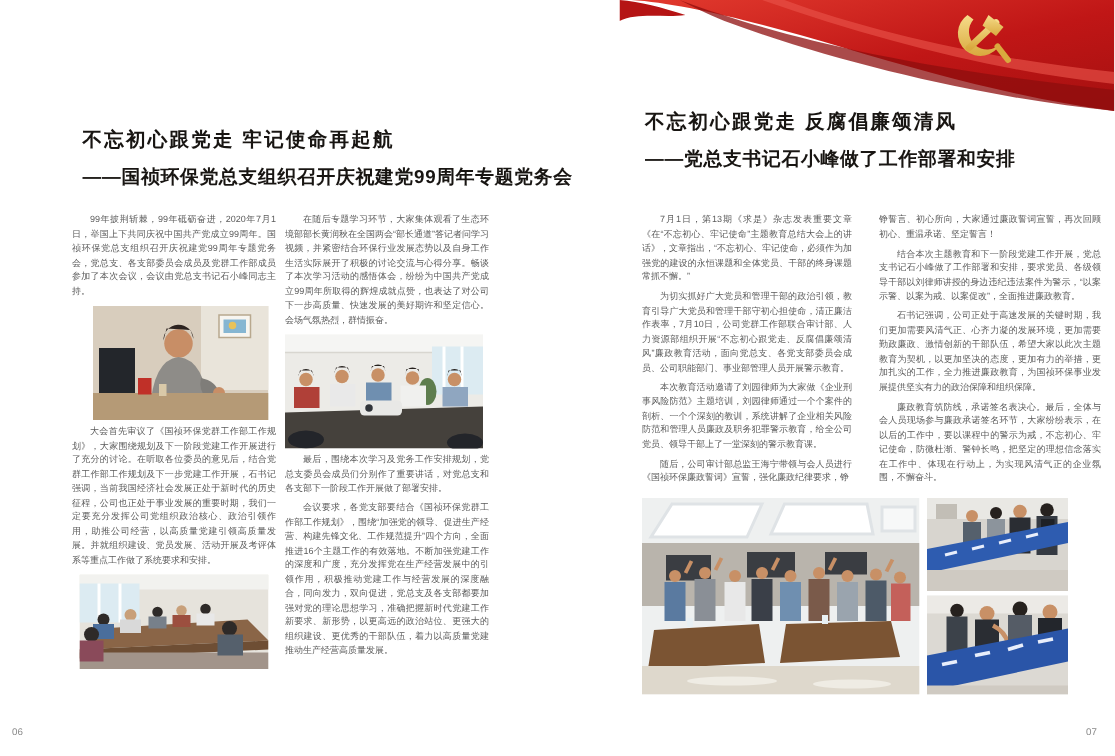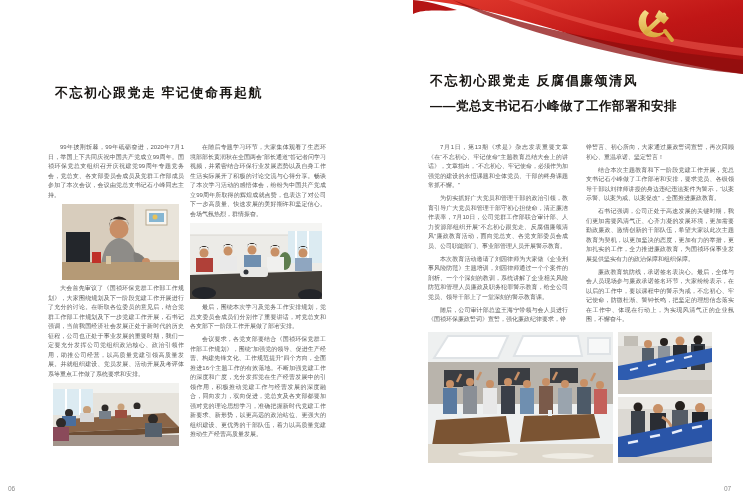--- a/index.html
+++ b/index.html
@@ -43,20 +43,21 @@
       <path d="M232,10 a15,15 0 1 0 22,19 a12,12 0 1 1 -18,-16 Z" fill="url(#gGold)"></path>
       <path d="M252,31 l7,9" stroke="#d9a93e" stroke-width="4" stroke-linecap="round"></path>
       <path d="M233,32 l18,-17" stroke="url(#gGold)" stroke-width="4.5" stroke-linecap="round"></path>
       <path d="M246,10 l10,8 -5,6 -9,-7 Z" fill="url(#gGold)"></path>
     </g>
   </svg>
 </div>
 
 <div class="page-header" style="left:55px;top:84px;">
   <div class="page-title">不忘初心跟党走  牢记使命再起航</div>
+  <div class="page-sub">——国祯环保党总支组织召开庆祝建党99周年专题党务会</div>
 </div>
 
 <div class="col" style="left:48px;top:143px;width:136px;">
   <p>99年披荆斩棘，99年砥砺奋进，2020年7月1日，举国上下共同庆祝中国共产党成立99周年。国祯环保党总支组织召开庆祝建党99周年专题党务会，党总支、各支部委员会成员及党群工作部成员参加了本次会议，会议由党总支书记石小峰同志主持。</p>
   <svg class="photo inline-photo" style="margin-left:14px;" width="117" height="76" viewBox="0 0 117 76">
     <rect width="117" height="76" fill="#d8cdbd"></rect>
     <rect x="72" y="0" width="45" height="56" fill="#e9e4da"></rect>
     <rect x="84" y="6" width="21" height="15" fill="#f7f5f0" stroke="#b8a88e" stroke-width="1"></rect>
     <rect x="87" y="9" width="15" height="9" fill="#86b6d2"></rect>
     <circle cx="93" cy="13" r="2.5" fill="#e8c25a"></circle>

